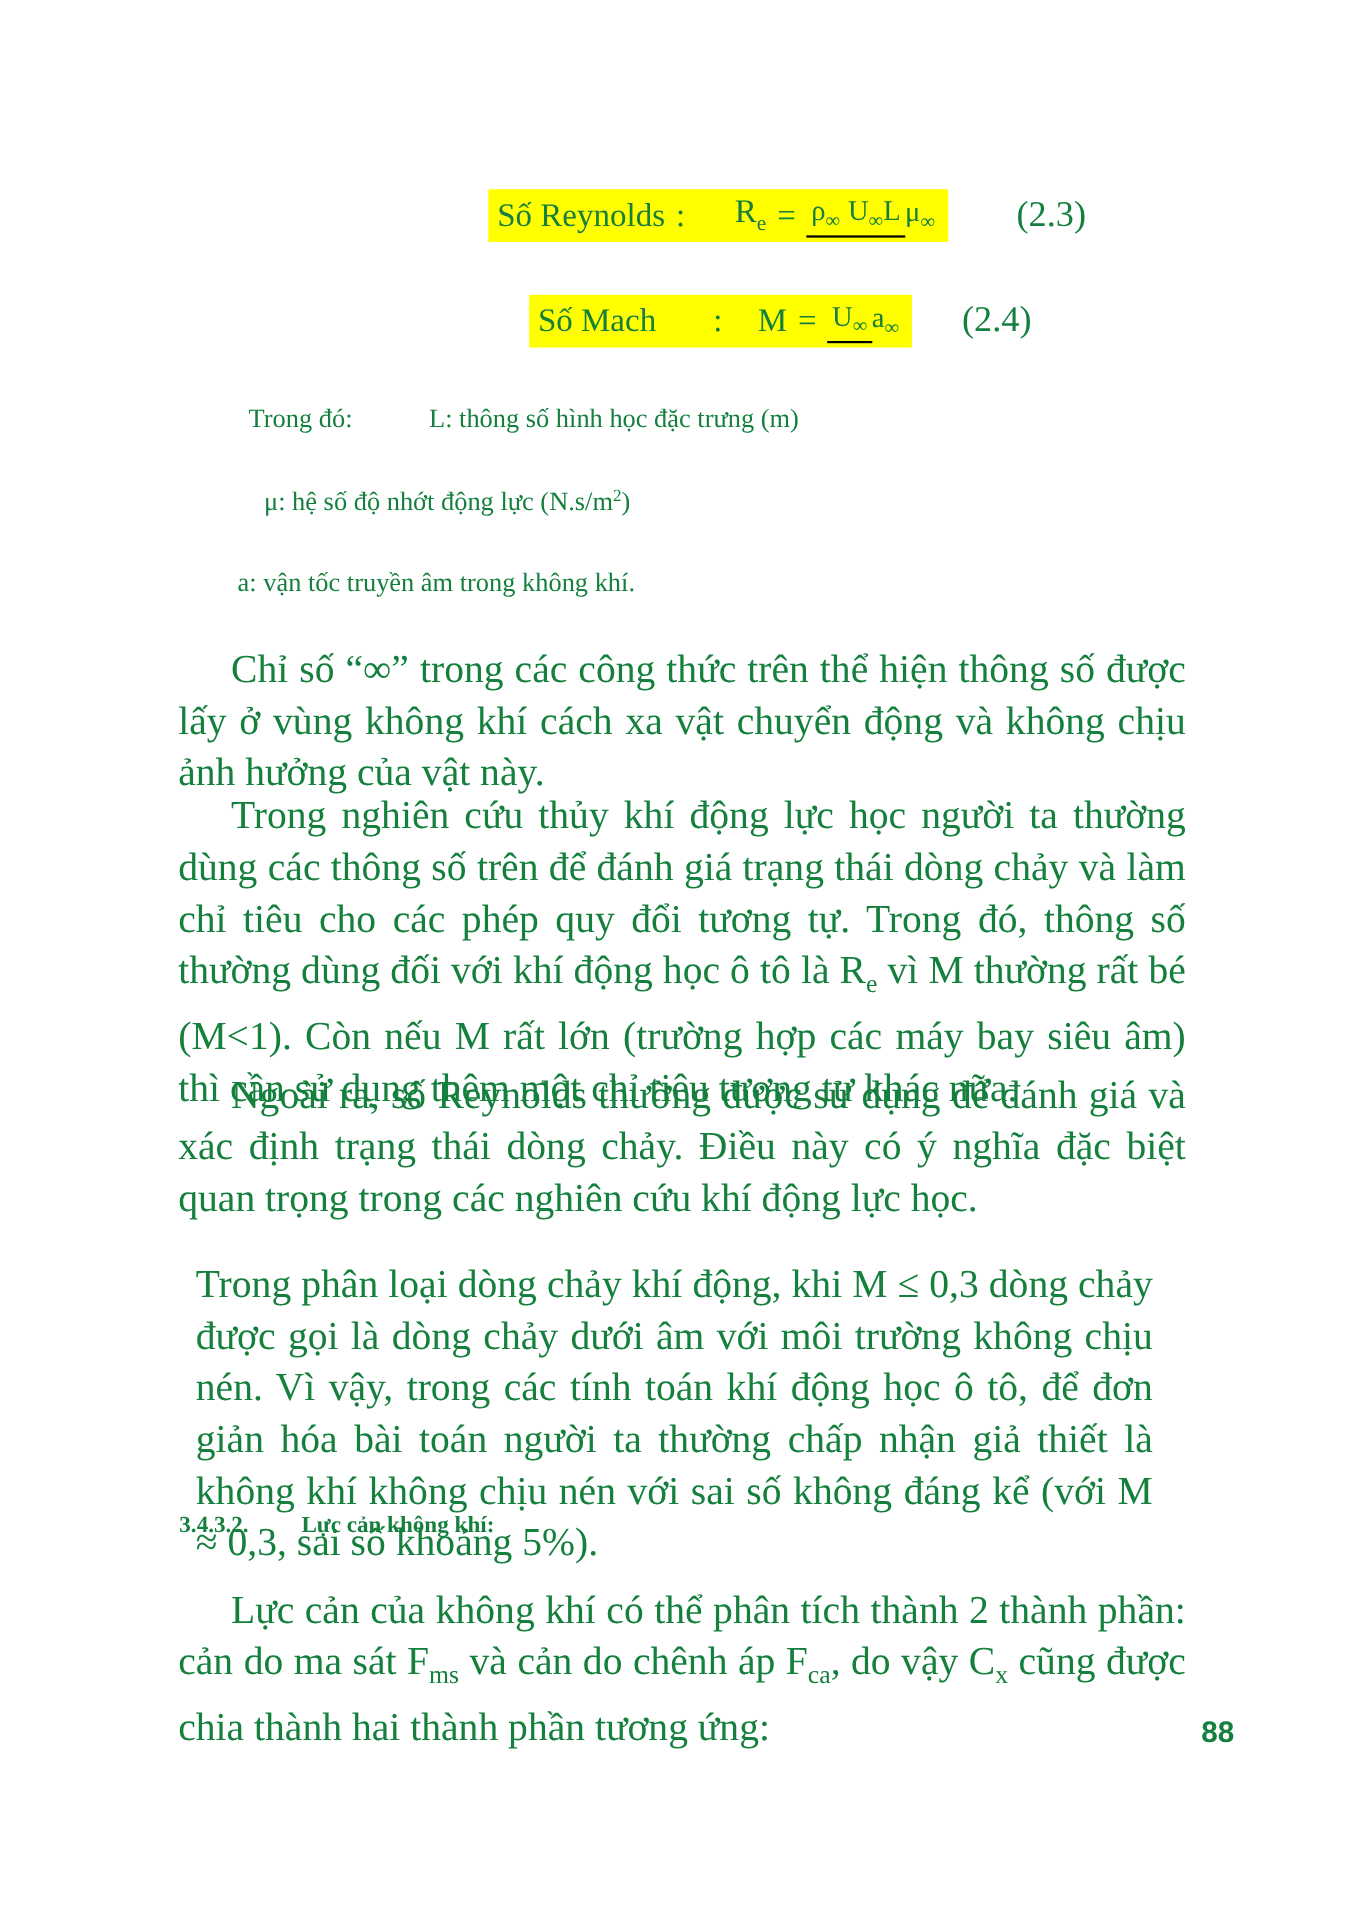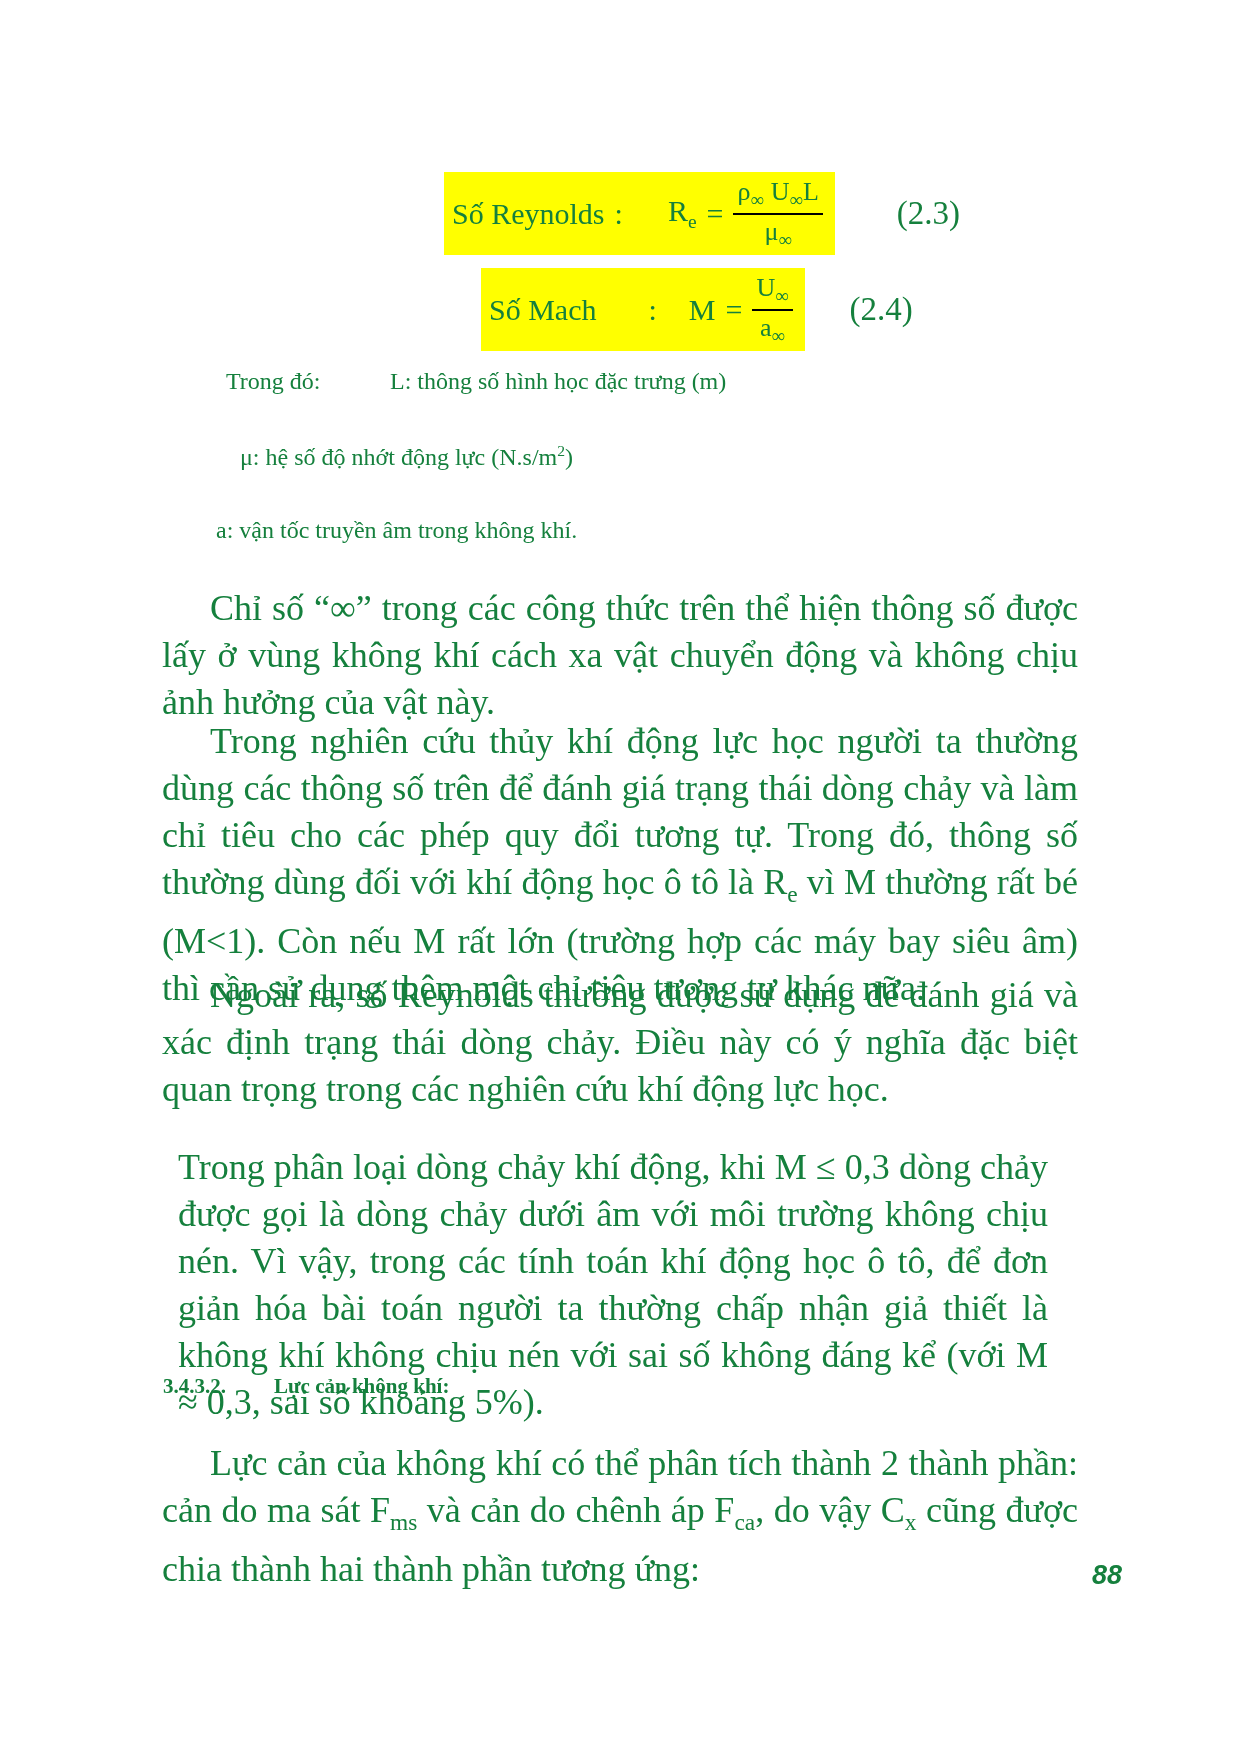--- a/index.html
+++ b/index.html
@@ -24,37 +24,36 @@
   .hl { background:#ffff00; }
   .eq-row { display:flex; align-items:center; }
   .eq {
     display:inline-flex;
     align-items:center;
     font-size:30px;
     padding:4px 12px 4px 8px;
   }
   .frac {
     display:inline-flex;
-    flex-direction:column;
-    align-items:center;
+    flex-direction:row;
+    align-items:flex-start;
     font-size:26px;
     line-height:1.2;
   }
   .frac .num { border-bottom:2px solid #000; padding:0 4px 1px 4px; }
   .frac .den { padding-top:1px; }
   sub { font-size:0.65em; }
   sup { font-size:0.65em; }
   sub.inf { font-size:0.72em; }
   .eqnum { font-size:33px; }
   .heading { font-size:21px; font-weight:bold; white-space:nowrap; }
   .pagenum {
     font-family:"Liberation Sans","DejaVu Sans",sans-serif;
     font-size:27px;
     font-weight:bold;
-    font-style:italic;
   }
 </style>
 </head>
 <body>
 
 <div class="page">
 
   <div class="abs eq-row" style="left:444px; top:172px;">
     <span class="eq hl">
       <span>Số Reynolds</span>

